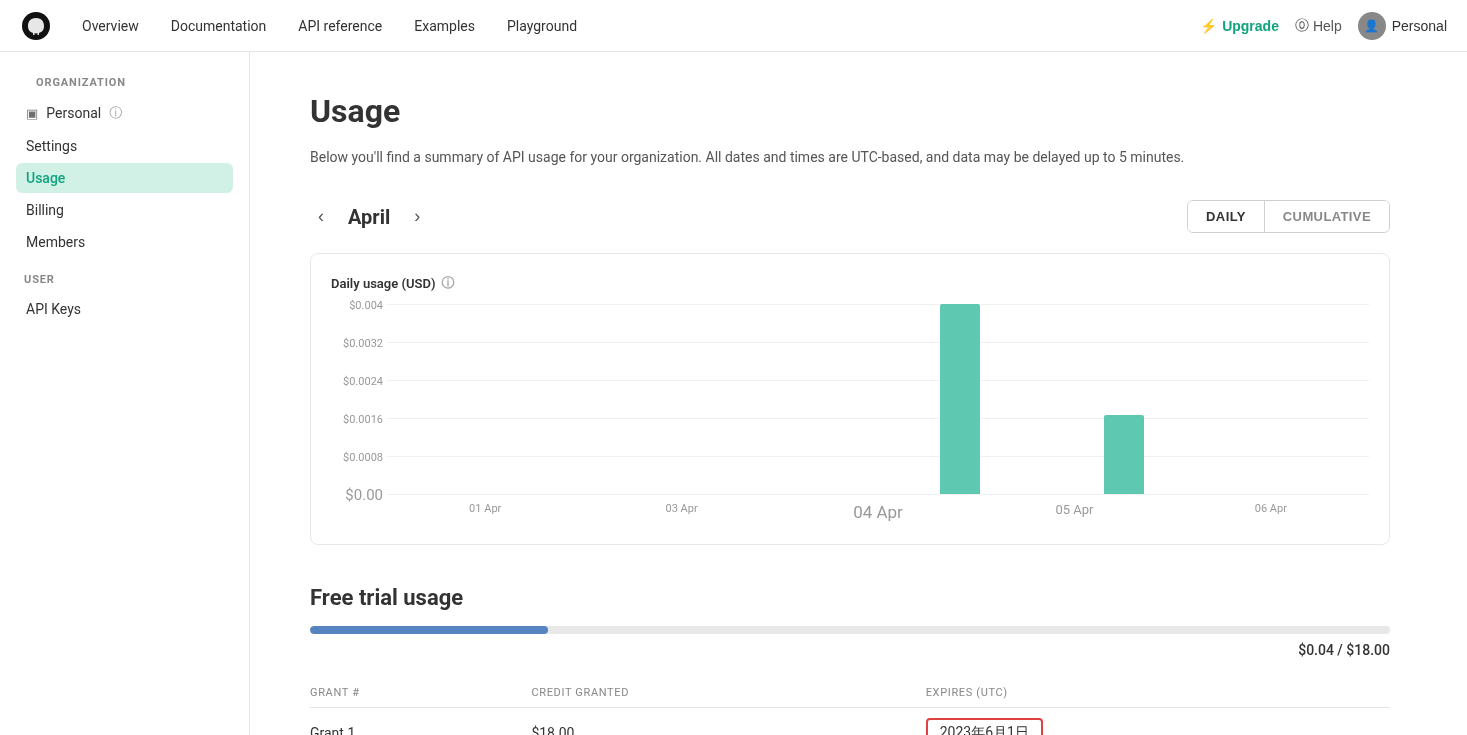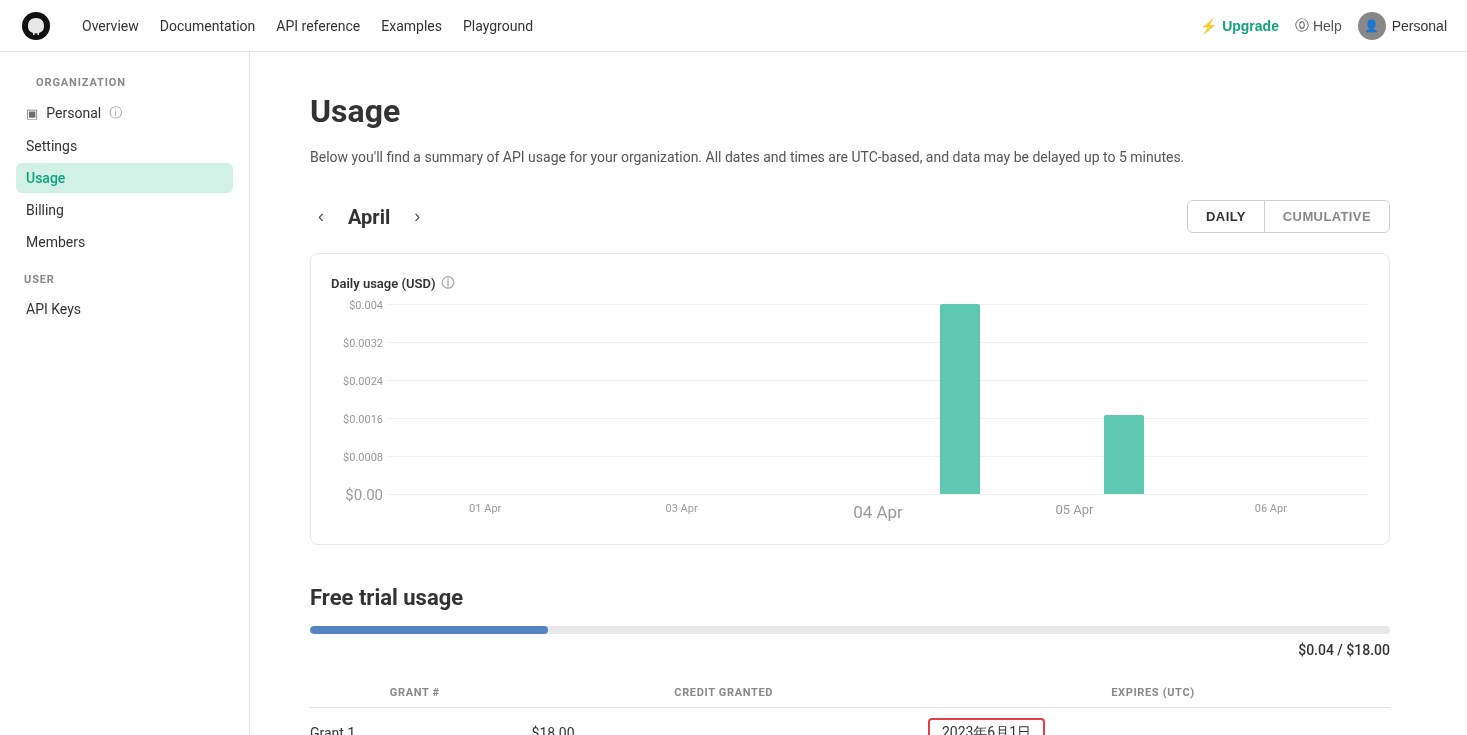--- a/index.html
+++ b/index.html
@@ -5,21 +5,21 @@
     * { box-sizing: border-box; margin: 0; padding: 0; }
     body { font-family: -apple-system, BlinkMacSystemFont, 'Segoe UI', Roboto, sans-serif; background: #fff; color: #333; font-size: 14px; }
 
     
     .top-nav {
       display: flex; align-items: center; height: 52px;
       border-bottom: 1px solid #e5e5e5; padding: 0 20px;
       position: fixed; top: 0; left: 0; right: 0; background: #fff; z-index: 100;
     }
     .top-nav-logo { width: 32px; height: 32px; margin-right: 20px; }
-    .top-nav-links { display: flex; gap: 1px; flex: 1; }
+    .top-nav-links { display: flex; gap: 12px; flex: 1; }
     .top-nav-links a {
       padding: 6px 10px; color: #333; text-decoration: none;
       font-size: 14px; border-radius: 6px;
     }
     .top-nav-right { display: flex; align-items: center; gap: 16px; }
     .upgrade-btn {
       display: flex; align-items: center; gap: 4px;
       color: #10a37f; font-weight: 600; font-size: 14px;
       text-decoration: none; cursor: pointer; border: none; background: none;
     }
@@ -98,21 +98,21 @@
     .chart-container { position: relative; height: 230px; }
 
     
     .section-title { font-size: 22px; font-weight: 700; margin-bottom: 16px; }
     .progress-bar-container { height: 8px; background: #e8e8e8; border-radius: 4px; margin-bottom: 8px; position: relative; overflow: hidden; }
     .progress-bar-fill { height: 100%; background: #5584c0; border-radius: 4px; }
     .progress-label { text-align: right; font-size: 14px; color: #333; margin-bottom: 20px; font-weight: 500; }
 
     .table { width: 100%; border-collapse: collapse; }
     .table th {
-      text-align: center; font-size: 11px; font-weight: 700; color: #888;
+      text-align: left; font-size: 11px; font-weight: 400; color: #888;
       letter-spacing: 0.06em; border-bottom: 1px solid #e5e5e5;
       padding: 8px 12px 8px 0;
     }
     .table td { padding: 10px 12px 10px 0; font-size: 14px; border-bottom: 1px solid #f0f0f0; }
     .expiry-cell {
       border: 2px solid #e04040; border-radius: 4px; padding: 4px 12px;
       display: inline-block; color: #333;
     }
   </style>
 </head>

